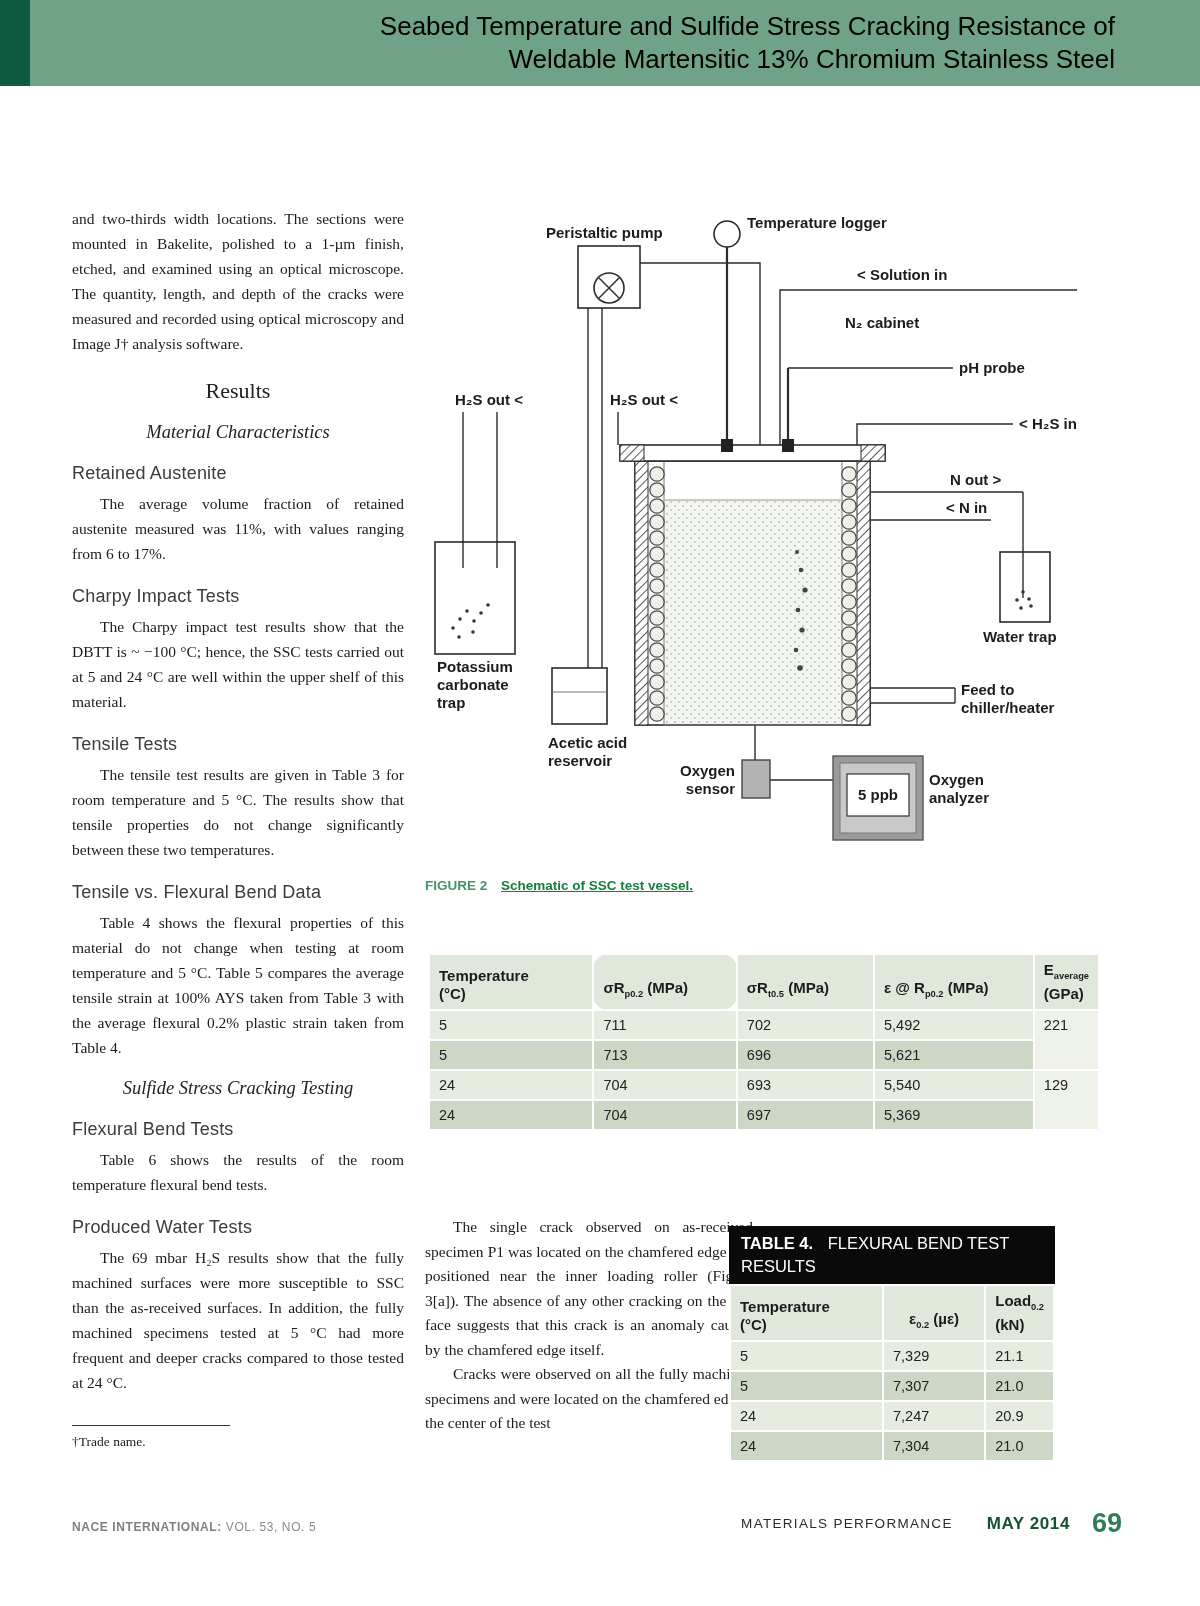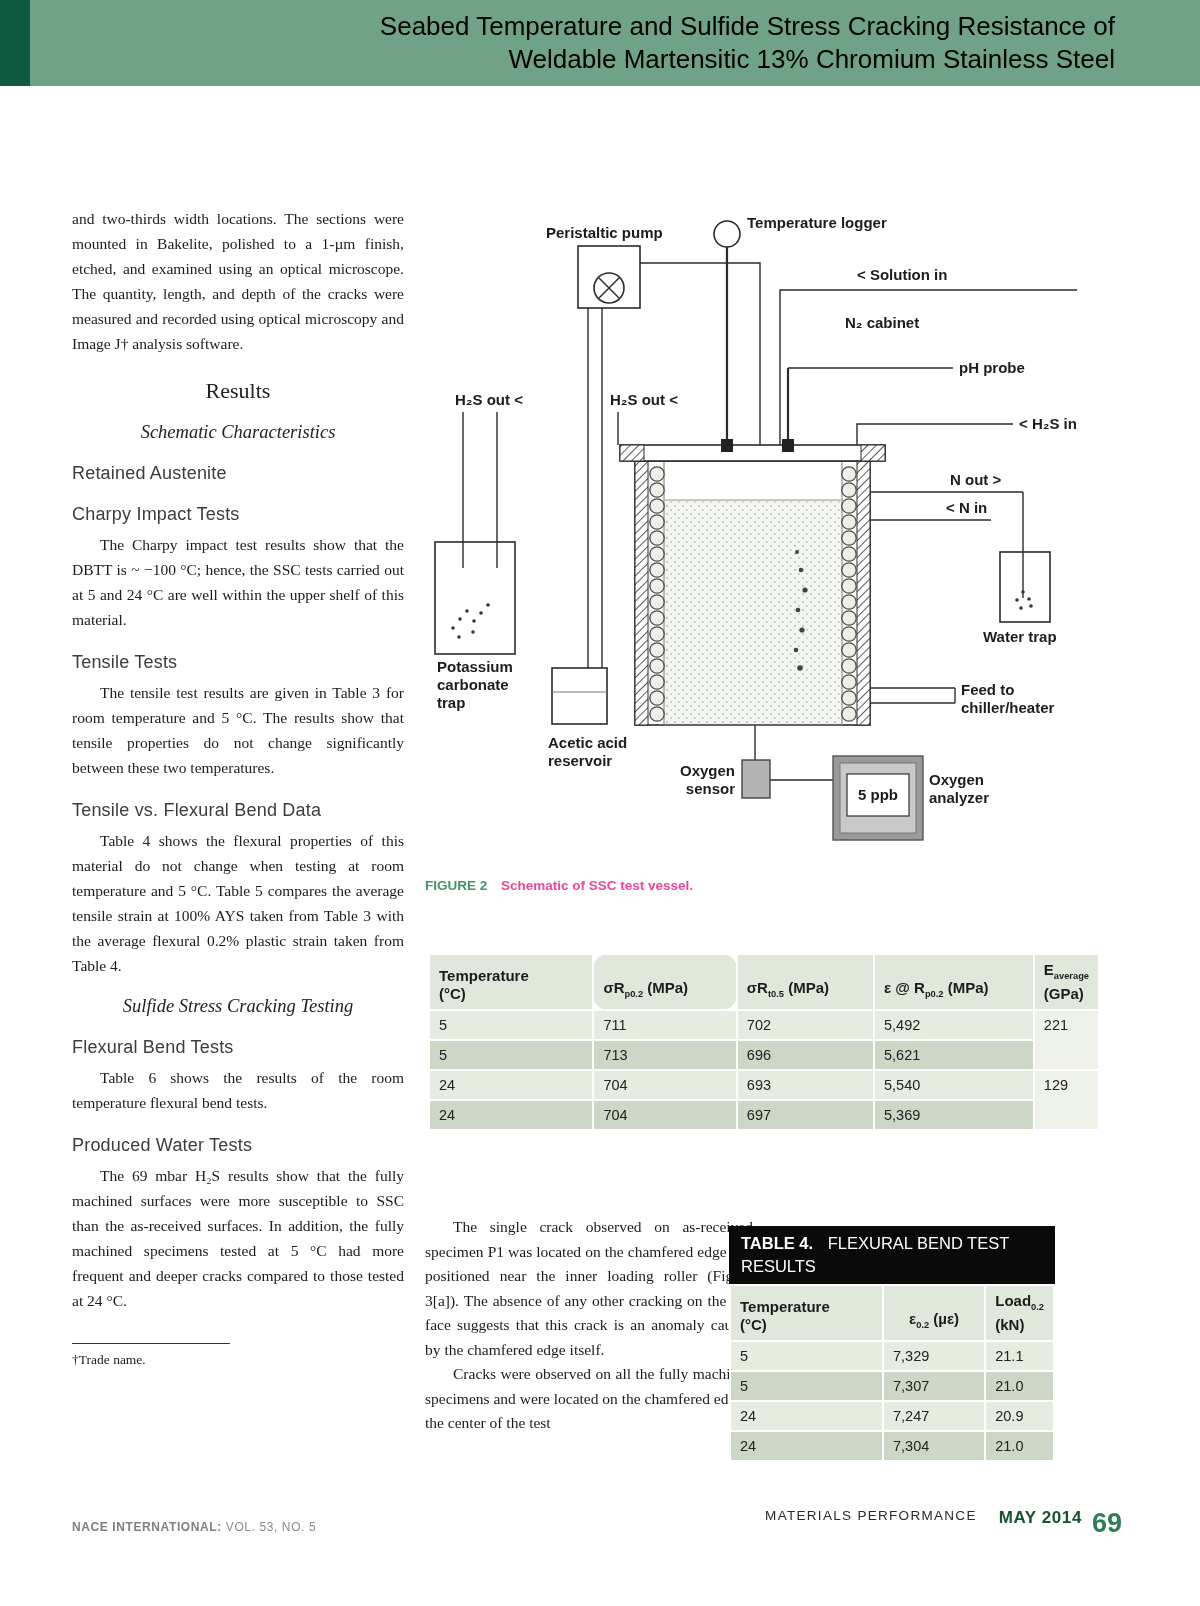--- a/index.html
+++ b/index.html
@@ -27,21 +27,21 @@
 
   
   .figure{position:absolute;left:425px;top:200px;width:680px;height:668px;}
   svg text{font-family:"Liberation Sans",sans-serif;font-size:15px;font-weight:bold;fill:#1c1c1c;}
   .pipe{stroke:#2b2b2b;stroke-width:1.4;fill:none;}
   .probe{stroke:#2b2b2b;stroke-width:2.2;fill:none;}
   .outline{stroke:#2b2b2b;stroke-width:1.6;fill:#ffffff;}
   .outline-n{stroke:#2b2b2b;stroke-width:1.6;fill:none;}
   .fig-caption{position:absolute;left:425px;top:878px;width:660px;font-size:13.5px;}
   .fig-caption .lbl{color:#43936B;font-weight:bold;margin-right:10px;}
-  .fig-caption .txt{color:#ec4899;font-weight:bold;}
+  .fig-caption .txt{color:#15803d;font-weight:bold;text-decoration:underline;}
 
   
   .tbl-wrap{position:absolute;}
   .table3{left:428px;top:953px;width:672px;}
   .table4{left:729px;top:1226px;width:326px;}
   .tbl-titlebar{background:#0a0a0a;color:#fff;padding:6px 12px;font-size:16.5px;line-height:23px;}
   .tbl-label{font-weight:bold;margin-right:10px;}
   .tbl-wrap table{width:100%;border-collapse:collapse;}
   .tbl-wrap th{background:#e0e7db;font-size:15px;font-weight:bold;text-align:left;
                padding:6px 9px;vertical-align:bottom;border:2px solid #fff;color:#1c1c1c;line-height:18px;}
@@ -51,44 +51,45 @@
   td.mod{background:#eef2e9 !important;vertical-align:top;}
   sub{font-size:0.62em;}
 
   
   .right-text{position:absolute;left:425px;top:1215px;width:328px;}
   .right-text .body{line-height:24.5px;}
 
   
   .footer-left{position:absolute;left:72px;top:1520px;font-size:12px;letter-spacing:0.6px;color:#8b8b8b;}
   .footer-left .fl-strong{font-weight:bold;color:#7f7f7f;}
-  .footer-right{position:absolute;right:78px;top:1508px;display:flex;align-items:flex-start;gap:10px;}
+  .footer-right{position:absolute;right:78px;top:1508px;display:flex;align-items:center;gap:22px;}
   .brand{font-size:13.5px;letter-spacing:1.3px;color:#2b2b2b;}
   .date{font-size:17px;font-weight:bold;letter-spacing:0.6px;color:#14532d;margin-left:12px;}
   .pagenum{font-size:27px;font-weight:bold;color:#2E7D57;}
 </style>
 </head>
 <body>
 
 <div class="page">
 
   <div class="band">
     <div class="band-dark"></div>
     <div class="band-title">
       <div>Seabed Temperature and Sulfide Stress Cracking Resistance of</div>
       <div>Weldable Martensitic 13% Chromium Stainless Steel</div>
     </div>
   </div>
 
   <div class="col-left">
     <p class="body noindent">and two-thirds width locations. The sections were mounted in Bakelite, polished to a 1-µm finish, etched, and examined using an optical microscope. The quantity, length, and depth of the cracks were measured and recorded using optical microscopy and Image J† analysis software.</p>
     <h2 class="h-serif">Results</h2>
-    <h3 class="h-italic">Schematic Characteristics</h3>
+    <h3 class="h-italic">Material Characteristics</h3>
 
     <h4 class="h-sans">Retained Austenite</h4>
+    <p class="body">The average volume fraction of retained austenite measured was 11%, with values ranging from 6 to 17%.</p>
 
     <h4 class="h-sans">Charpy Impact Tests</h4>
     <p class="body">The Charpy impact test results show that the DBTT is ~ −100 °C; hence, the SSC tests carried out at 5 and 24 °C are well within the upper shelf of this material.</p>
 
     <h4 class="h-sans">Tensile Tests</h4>
     <p class="body">The tensile test results are given in Table 3 for room temperature and 5 °C. The results show that tensile properties do not change significantly between these two temperatures.</p>
 
     <h4 class="h-sans">Tensile vs. Flexural Bend Data</h4>
     <p class="body">Table 4 shows the flexural properties of this material do not change when testing at room temperature and 5 °C. Table 5 compares the average tensile strain at 100% AYS taken from Table 3 with the average flexural 0.2% plastic strain taken from Table 4.</p>
 

